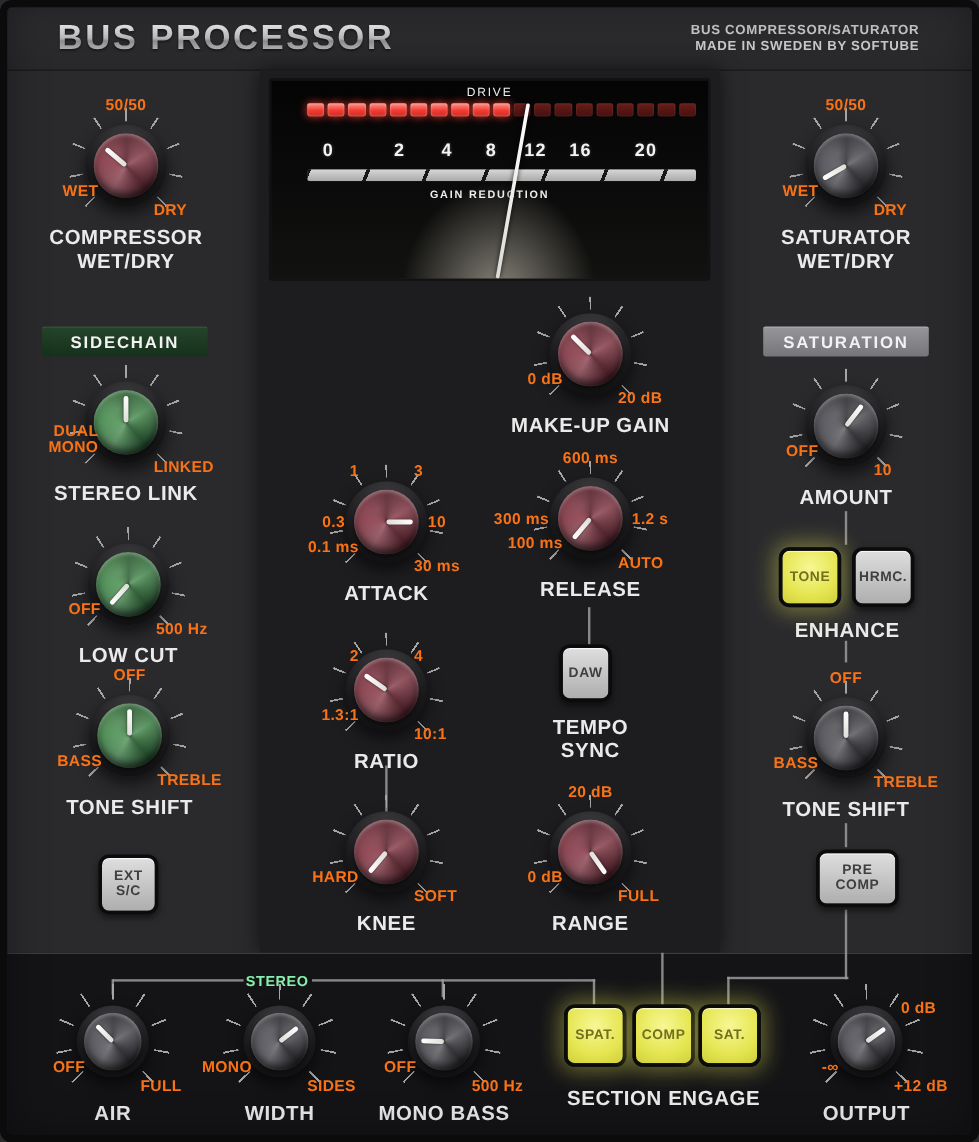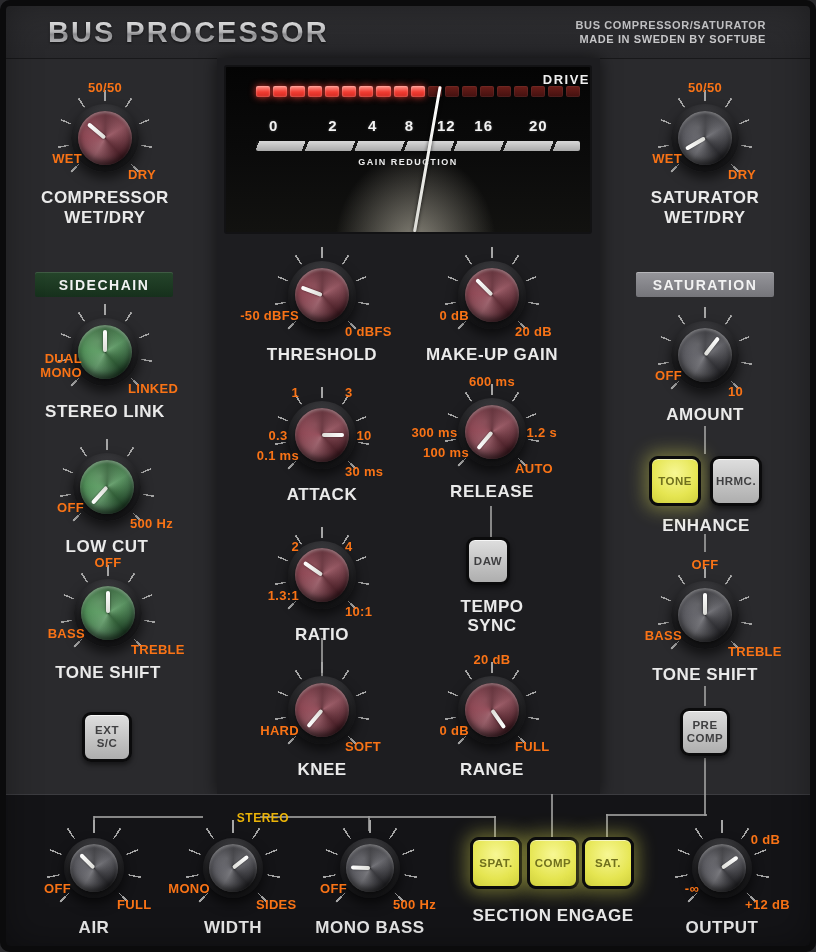--- a/index.html
+++ b/index.html
@@ -19,21 +19,21 @@
   
   .center-panel{position:absolute;left:217px;top:58px;width:383px;height:737px;background:#1d1d20;
         box-shadow:0 0 16px rgba(0,0,0,.6);}
   .bottom-strip{position:absolute;left:6px;top:794px;width:804px;height:152px;background:#141417;
         border-top:1px solid #3c3c40;}
   
   .vu{position:absolute;left:224px;top:65px;width:368px;height:169px;border:2px solid #121214;border-radius:3px;
         background:linear-gradient(180deg,#040404,#0b0b0b 55%,#121210);box-sizing:border-box;overflow:hidden;z-index:2;}
   .vu .glow{position:absolute;left:28%;right:24%;bottom:-12px;height:100px;
         background:radial-gradient(ellipse at 50% 100%, rgba(230,224,206,.55), rgba(230,224,206,0) 65%);}
-  .drive-label{position:absolute;top:5px;left:0;right:0;text-align:right;font-size:13px;font-weight:bold;
+  .drive-label{position:absolute;top:5px;left:0;right:0;text-align:center;font-size:10px;font-weight:normal;
         letter-spacing:1.5px;color:#efefef;}
   .leds{position:absolute;left:30px;top:19px;width:324px;height:11px;display:flex;gap:3px;}
   .led{flex:1;border-radius:2px;background:linear-gradient(180deg,#6a1d18,#441110);
         box-shadow:inset 0 0 0 1px rgba(255,255,255,.05);}
   .led.lit{background:linear-gradient(180deg,#ff968c,#f13c32 55%,#cf2a22);
         box-shadow:0 0 7px rgba(255,64,52,.85), inset 0 0 2px rgba(255,255,255,.5);}
   .scale-num{position:absolute;top:50px;transform:translateX(-50%);font-size:15px;font-weight:bold;
         color:#f3f3f3;letter-spacing:1px;text-shadow:0 0 3px rgba(255,255,255,.25);}
   .segbar{position:absolute;left:30px;top:74px;width:324px;height:10px;border-radius:2px;
         background:repeating-linear-gradient(112deg,#161616 0 3px,transparent 3px 46px),
@@ -86,22 +86,22 @@
   .sec-head.gray{background:linear-gradient(180deg,#96969b,#75757a);box-shadow:inset 0 1px 0 rgba(255,255,255,.3);}
   
   .btn{position:absolute;box-sizing:border-box;display:flex;flex-direction:column;align-items:center;justify-content:center;
         font-size:11.5px;font-weight:bold;letter-spacing:.5px;line-height:13px;color:#3f3f41;cursor:pointer;
         background:linear-gradient(180deg,#dedede,#aeaeae);border:3px solid #0b0b0c;border-radius:9px;
         box-shadow:inset 0 1px 0 rgba(255,255,255,.75), 0 3px 5px rgba(0,0,0,.5);z-index:6;}
   .btn.lit{background:radial-gradient(circle at 50% 32%,#f7f794,#e5e551 62%,#cfcf3c);color:#70701d;
         box-shadow:0 0 18px 4px rgba(232,232,85,.4), inset 0 1px 0 rgba(255,255,255,.6);}
   
   .cline{position:absolute;background:#9b9b9b;opacity:.85;z-index:4;}
-  .blabel{position:absolute;transform:translateX(-50%);font-size:12px;font-weight:bold;color:#eab308;
-        letter-spacing:.5px;z-index:5;white-space:nowrap;margin-left:32px;}
+  .blabel{position:absolute;transform:translateX(-50%);font-size:12px;font-weight:bold;color:#86efac;
+        letter-spacing:.5px;z-index:5;white-space:nowrap;}
   .free-caption{position:absolute;transform:translateX(-50%);font-size:17px;font-weight:bold;color:#eaeaea;
         letter-spacing:.5px;text-align:center;line-height:19px;z-index:5;white-space:nowrap;}
 </style>
 </head>
 <body>
 
 <div class="unit">
 
   <div class="header">
     <div class="title">BUS PROCESSOR</div>
@@ -214,33 +214,20 @@
     <div class="kl lbl">BASS</div>
     <div class="kl lbr">TREBLE</div>
     <div class="caption">TONE SHIFT</div>
   </div>
 
   <div class="btn" style="left:82px;top:712px;width:50px;height:50px">
     <span>EXT</span>
     <span>S/C</span>
   </div>
 
-  <div class="kg" style="left:274px;top:247px">
-    <div class="ticks"></div>
-    <div class="bezel">
-      <div class="cap red">
-          <div class="rot" style="transform: rotate(-70deg);">
-            <div class="ptr"></div>
-          </div>
-        </div>
-    </div>
-    <div class="kl lbl">-50 dBFS</div>
-    <div class="kl lbr">0 dBFS</div>
-    <div class="caption">THRESHOLD</div>
-  </div>
 
   <div class="kg" style="left:444px;top:247px">
     <div class="ticks"></div>
     <div class="bezel">
       <div class="cap red">
           <div class="rot" style="transform: rotate(-45deg);">
             <div class="ptr"></div>
           </div>
         </div>
     </div>
@@ -387,21 +374,21 @@
             <div class="ptr"></div>
           </div>
         </div>
     </div>
     <div class="kl lt">OFF</div>
     <div class="kl lbl">BASS</div>
     <div class="kl lbr">TREBLE</div>
     <div class="caption">TONE SHIFT</div>
   </div>
 
-  <div class="btn" style="left:680px;top:708px;width:50px;height:48px">
+  <div class="btn" style="left:680px;top:708px;width:69px;height:48px">
     <span>PRE</span>
     <span>COMP</span>
   </div>
 
   <div class="kg sm" style="left:46px;top:820px">
     <div class="ticks"></div>
     <div class="bezel">
       <div class="cap gray">
           <div class="rot" style="transform: rotate(-45deg);">
             <div class="ptr"></div>

